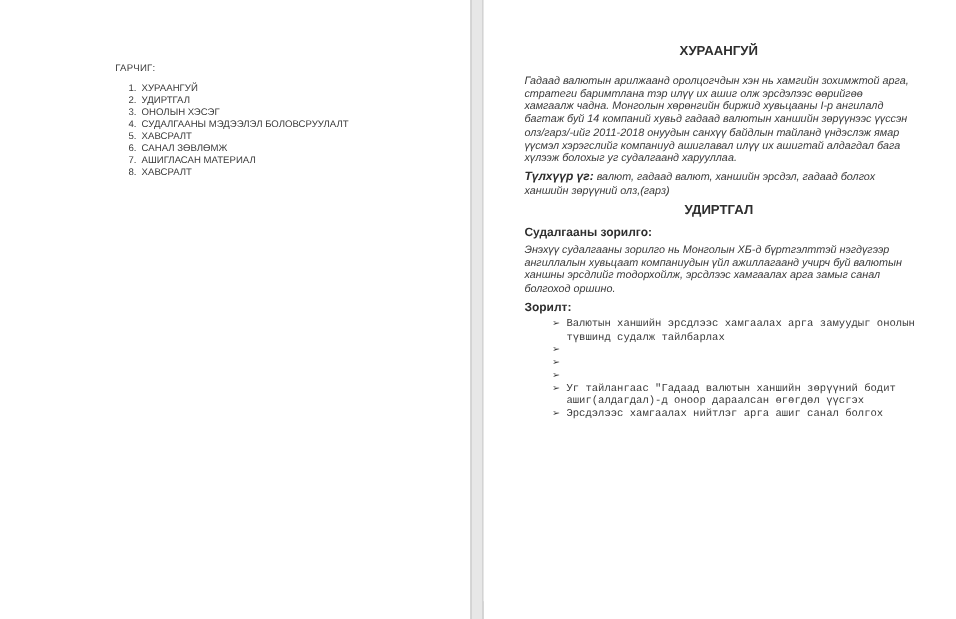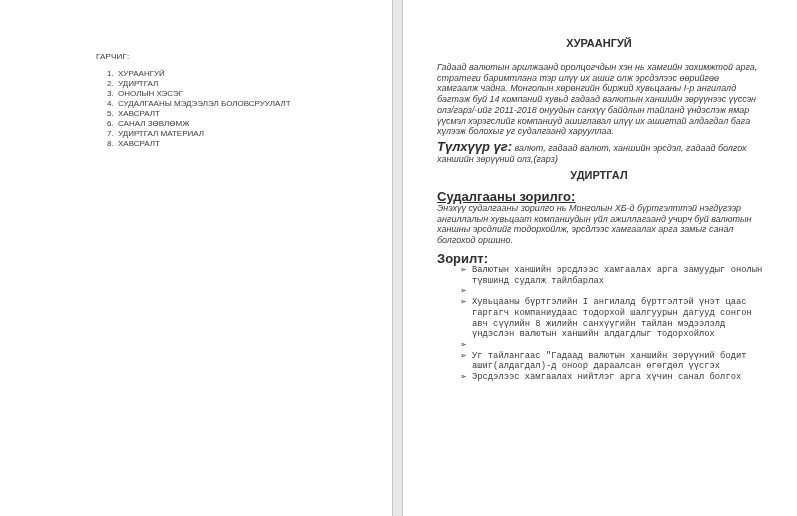--- a/index.html
+++ b/index.html
@@ -80,25 +80,25 @@
     font-size: 9px;
     line-height: 10.7px;
     color: #3a3a3a;
     font-style: italic;
   }
   .abstract-para { top: 62px; }
   .keywords-para { top: 142px; }
   .goal-para     { top: 203px; }
 
   .bold-label {
-    font-size: 13px;
+    font-size: 10px;
     font-weight: bold;
     color: #2e2e2e;
   }
-  .goal-label       { top: 189px; text-decoration: underline; }
+  .goal-label       { top: 189px; }
   .objectives-label { top: 251px; }
 
   ul.objectives-list {
     position: absolute;
     left: 34px;
     top: 265px;
     width: 330px;
     margin: 0;
     padding: 0;
     list-style: none;
@@ -126,21 +126,21 @@
 
   <div class="page page-left">
     <div class="toc-heading">ГАРЧИГ:</div>
     <ol class="toc-list">
         <li>ХУРААНГУЙ</li>
         <li>УДИРТГАЛ</li>
         <li>ОНОЛЫН ХЭСЭГ</li>
         <li>СУДАЛГААНЫ МЭДЭЭЛЭЛ БОЛОВСРУУЛАЛТ</li>
         <li>ХАВСРАЛТ</li>
         <li>САНАЛ ЗӨВЛӨМЖ</li>
-        <li>УДИРТГАЛ МАТЕРИАЛ</li>
+        <li>АШИГЛАСАН МАТЕРИАЛ</li>
         <li>ХАВСРАЛТ</li>
       </ol>
   </div>
 
   <div class="page-divider"></div>
 
   <div class="page page-right">
 
     <div class="rp-block doc-title title-abstract">ХУРААНГУЙ</div>
 
@@ -159,29 +159,28 @@
     <ul class="objectives-list">
         <li>
           <span class="bullet">➢</span>
           <span class="obj-text">Валютын ханшийн эрсдлээс хамгаалах арга замуудыг онолын түвшинд судалж тайлбарлах</span>
         </li>
         <li>
           <span class="bullet">➢</span>
         </li>
         <li>
           <span class="bullet">➢</span>
-          <span class="obj-text">Хувьцааны бүртгэлийн I ангилалд бүртгэлтэй үнэт цаас гаргагч компаниудаас тодорхой шалгуурын дагууд сонгон авч  сүүлийн 8 жилийн санхүүгийн тайлан мэдээлэлд үндэслэн валютын ханшийн алдагдлыг тодорхойлох</span>
         </li>
         <li>
           <span class="bullet">➢</span>
         </li>
         <li>
           <span class="bullet">➢</span>
           <span class="obj-text">Уг тайлангаас "Гадаад валютын ханшийн зөрүүний бодит ашиг(алдагдал)-д оноор дараалсан өгөгдөл үүсгэх</span>
         </li>
         <li>
           <span class="bullet">➢</span>
-          <span class="obj-text"> Эрсдэлээс  хамгаалах  нийтлэг арга хүчин санал болгох</span>
+          <span class="obj-text"> Эрсдэлээс  хамгаалах  нийтлэг арга ашиг санал болгох</span>
         </li>
       </ul>
 
   </div>
 </div>
 
 </body></html>

